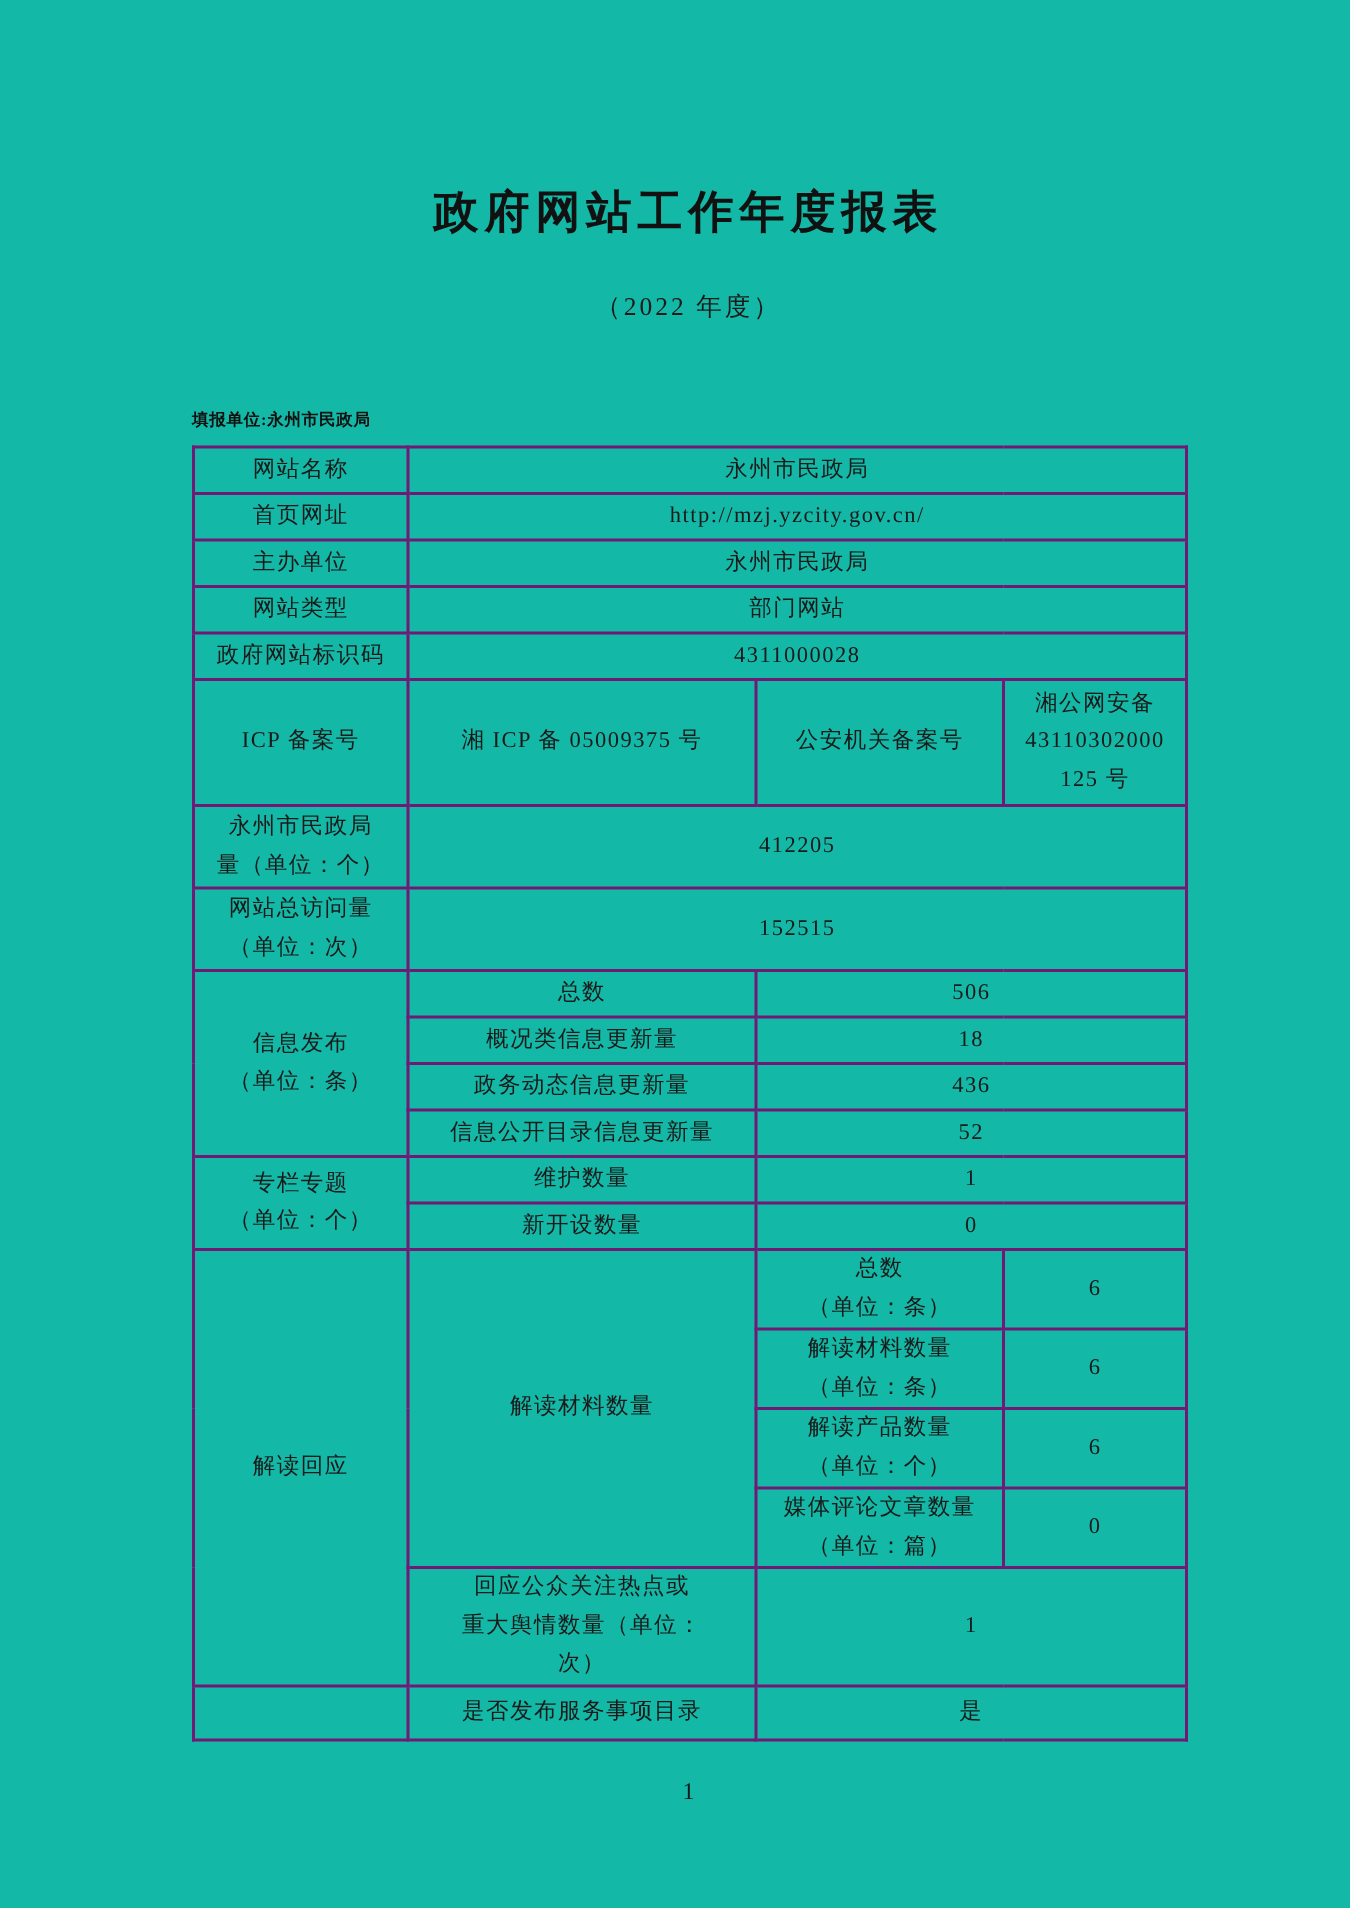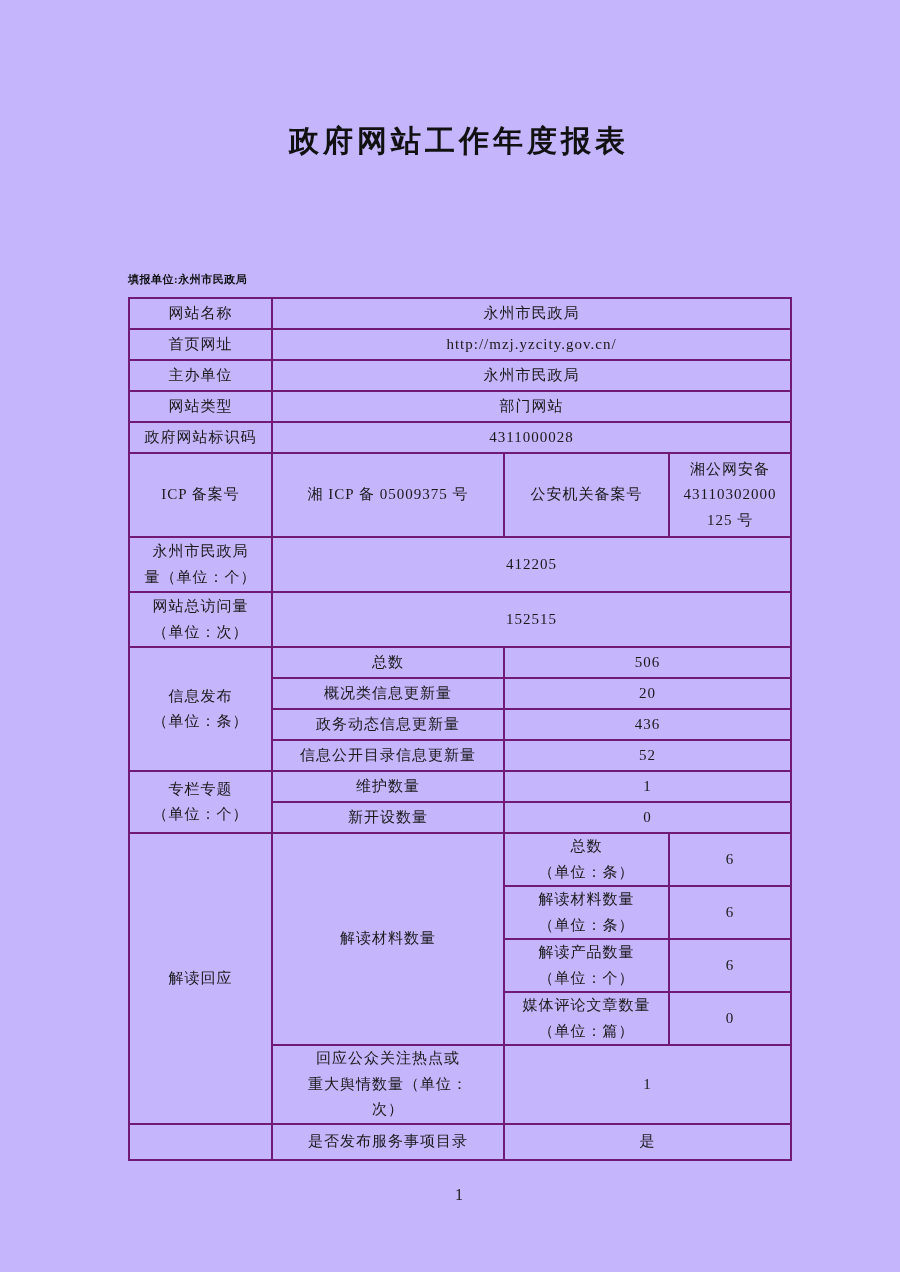--- a/index.html
+++ b/index.html
@@ -4,21 +4,21 @@
 <style>
   html, body {
     margin: 0;
     padding: 0;
     background: #ffffff;
   }
   .page {
     position: relative;
     width: 900px;
     height: 1272px;
-    background: #c4b5fd;
+    background: #14b8a6;
     color: #1a1a1a;
     font-family: "Liberation Serif", serif;
     overflow: hidden;
   }
   .doc-title {
     position: absolute;
     top: 121px;
     left: 128px;
     width: 662px;
     text-align: center;
@@ -77,20 +77,21 @@
     font-size: 16px;
     color: #1a1a1a;
   }
 </style>
 </head>
 <body>
 
 <div class="page">
 
   <div class="doc-title">政府网站工作年度报表</div>
+  <div class="doc-subtitle">（2022 年度）</div>
   <div class="reporting-unit">填报单位:永州市民政局</div>
 
   <table class="report">
     <colgroup>
       <col style="width:143px">
       <col style="width:232px">
       <col style="width:165px">
       <col style="width:122px">
     </colgroup>
     <tbody>
@@ -136,21 +137,21 @@
       </tr>
 
       <tr style="height:31px">
         <td rowspan="4">信息发布
 （单位：条）</td>
         <td>总数</td>
         <td colspan="2">506</td>
       </tr>
       <tr style="height:31px">
         <td>概况类信息更新量</td>
-        <td colspan="2">20</td>
+        <td colspan="2">18</td>
       </tr>
       <tr style="height:31px">
         <td>政务动态信息更新量</td>
         <td colspan="2">436</td>
       </tr>
       <tr style="height:31px">
         <td>信息公开目录信息更新量</td>
         <td colspan="2">52</td>
       </tr>
 

